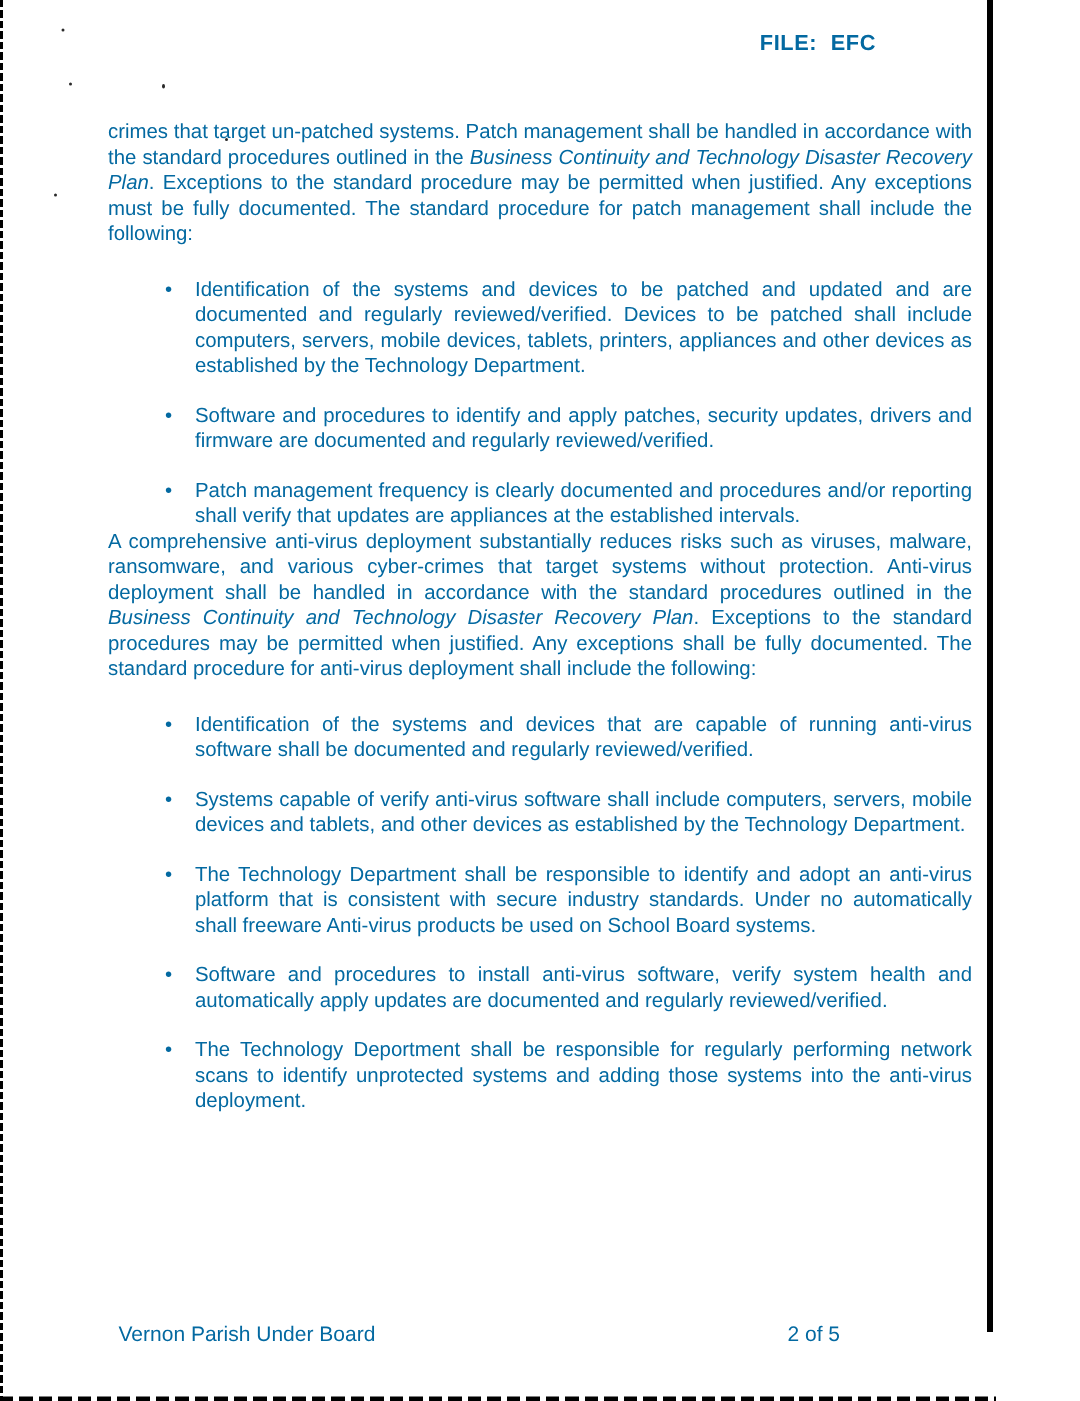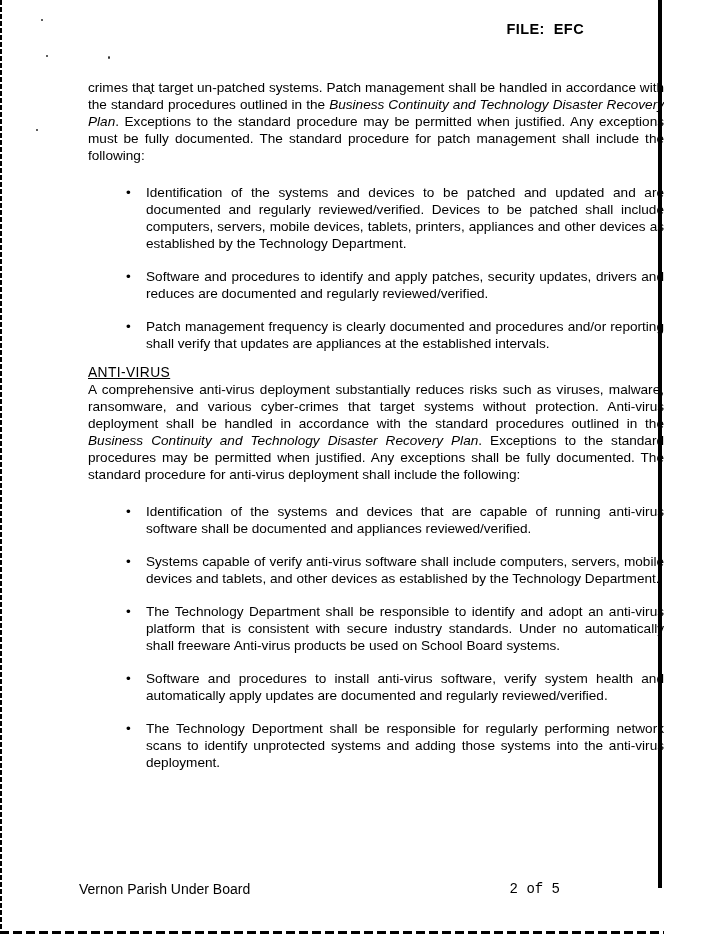--- a/index.html
+++ b/index.html
@@ -5,21 +5,21 @@
   html, body {
     margin: 0;
     padding: 0;
     background: #ffffff;
   }
   .page {
     position: relative;
     width: 664px;
     height: 934px;
     background: #ffffff;
-    color: #000000;
+    color: #0369a1;
     font-family: "Liberation Sans", sans-serif;
     overflow: hidden;
   }
 
   
   .edge-left {
     position: absolute; left: 0; top: 0; bottom: 0; width: 2px;
     background: repeating-linear-gradient(180deg, #000 0px, #000 5px, transparent 5px, transparent 7px);
   }
   .edge-right {
@@ -40,21 +40,21 @@
   
   .file-ref {
     position: absolute; top: 21px; right: 80px;
     font-size: 14.5px; font-weight: bold; letter-spacing: 0.4px;
     white-space: nowrap;
   }
   .file-ref .file-value { margin-left: 9px; }
 
   
   .content {
-    position: absolute; top: 79px; left: 88px; width: 576px;
+    position: absolute; top: 79px; left: 72px; width: 576px;
     font-size: 13.6px; line-height: 17px;
   }
   .para {
     margin: 0;
     text-align: justify;
   }
   .para em { font-style: italic; }
   ul.bullets {
     list-style: none;
     margin: 20px 0 0 0;
@@ -82,21 +82,21 @@
     text-decoration: underline;
   }
   .para.after-heading { }
 
   
   .footer {
     position: absolute; top: 881px; left: 0; right: 0;
     font-size: 14px;
   }
   .footer-left  { position: absolute; left: 79px; top: 0; white-space: nowrap; }
-  .footer-right { position: absolute; right: 104px; top: 0; white-space: nowrap; font-family: Liberation Mono, monospace; }
+  .footer-right { position: absolute; right: 104px; top: 0; white-space: nowrap; }
 </style>
 </head>
 <body>
 
 <div class="page">
 
   <div class="edge-left"></div>
   <div class="edge-right"></div>
   <div class="edge-bottom"></div>
   <div class="speck s1"></div>
@@ -113,36 +113,35 @@
 
     <p class="para"><span>crimes that target un-patched systems.  Patch management shall be handled in accordance with the standard procedures outlined in the </span><em>Business Continuity and Technology Disaster Recovery Plan</em><span>.  Exceptions to the standard procedure may be permitted when justified.  Any exceptions must be fully documented.  The standard procedure for patch management shall include the following:</span></p>
 
     <ul class="bullets">
         <li>
           <span class="bullet-marker">•</span>
           <span class="bullet-text">Identification of the systems and devices to be patched and updated and are documented and regularly reviewed/verified.  Devices to be patched shall include computers, servers, mobile devices, tablets, printers, appliances and other devices as established by the Technology Department.</span>
         </li>
         <li>
           <span class="bullet-marker">•</span>
-          <span class="bullet-text">Software and procedures to identify and apply patches, security updates, drivers and reduces are documented and regularly reviewed/verified.</span>
+          <span class="bullet-text">Software and procedures to identify and apply patches, security updates, drivers and firmware are documented and regularly reviewed/verified.</span>
         </li>
         <li>
           <span class="bullet-marker">•</span>
           <span class="bullet-text">Patch management frequency is clearly documented and procedures and/or reporting shall verify that updates are appliances at the established intervals.</span>
         </li>
       </ul>
 
-    <h2 class="section-heading">ANTI-VIRUS</h2>
 
     <p class="para after-heading"><span>A comprehensive anti-virus deployment substantially reduces risks such as viruses, malware, ransomware, and various cyber-crimes that target systems without protection.  Anti-virus deployment shall be handled in accordance with the standard procedures outlined in the </span><em>Business Continuity and Technology Disaster Recovery Plan</em><span>.  Exceptions to the standard procedures may be permitted when justified.  Any exceptions shall be fully documented.  The standard procedure for anti-virus deployment shall include the following:</span></p>
 
     <ul class="bullets">
         <li>
           <span class="bullet-marker">•</span>
-          <span class="bullet-text">Identification of the systems and devices that are capable of running anti-virus software shall be documented and appliances reviewed/verified.</span>
+          <span class="bullet-text">Identification of the systems and devices that are capable of running anti-virus software shall be documented and regularly reviewed/verified.</span>
         </li>
         <li>
           <span class="bullet-marker">•</span>
           <span class="bullet-text">Systems capable of verify anti-virus software shall include computers, servers, mobile devices and tablets, and other devices as established by the Technology Department.</span>
         </li>
         <li>
           <span class="bullet-marker">•</span>
           <span class="bullet-text">The Technology Department shall be responsible to identify and adopt an anti-virus platform that is consistent with secure industry standards.  Under no automatically shall freeware Anti-virus products be used on School Board systems.</span>
         </li>
         <li>

